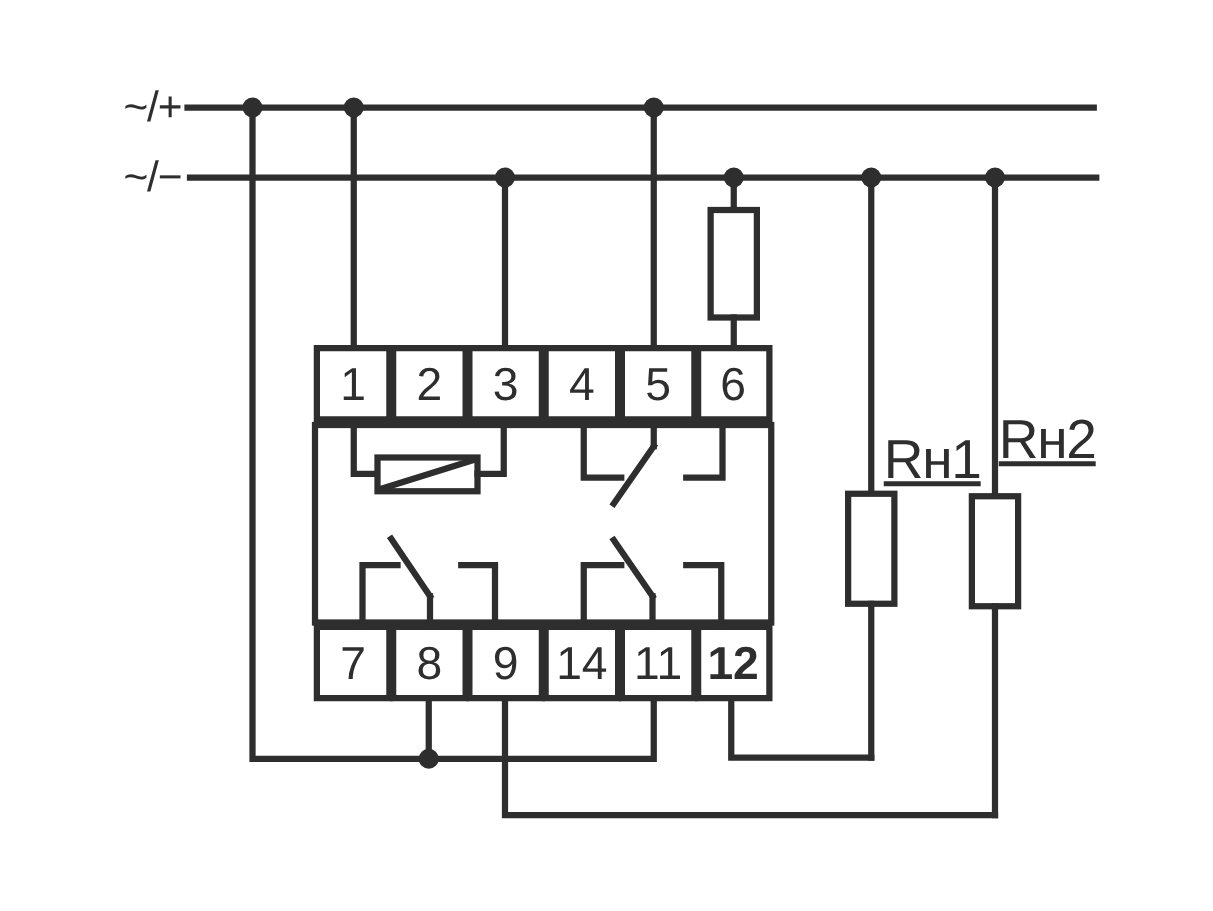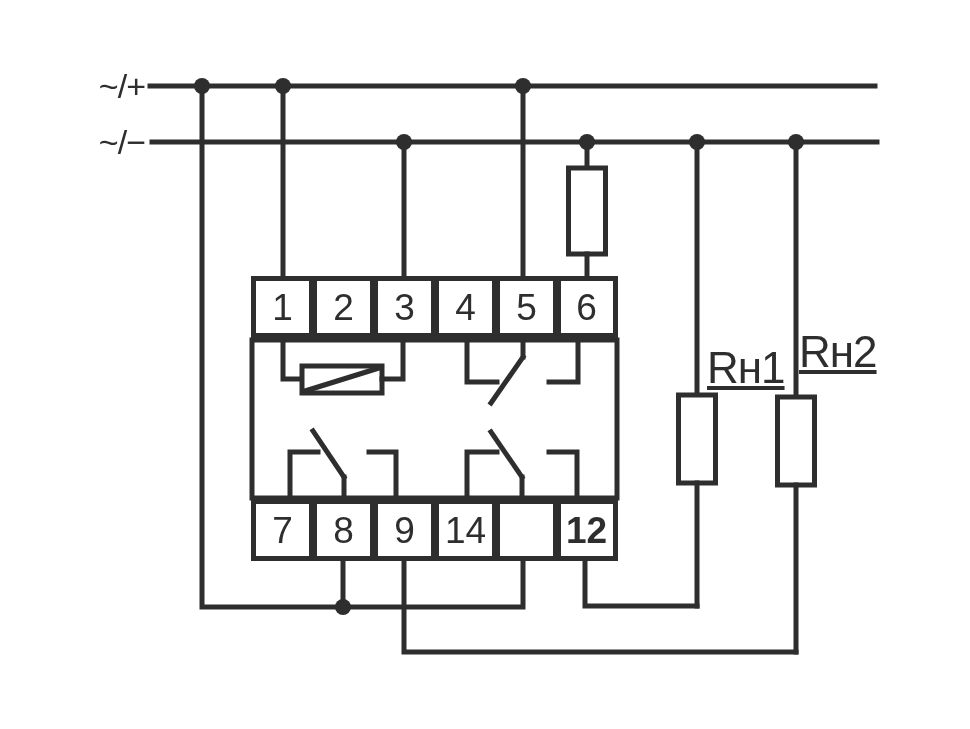--- a/index.html
+++ b/index.html
@@ -165,15 +165,16 @@
   <div class="tnum" style="left:313px; top:277px;">2</div>
   <div class="tnum" style="left:374px; top:277px;">3</div>
   <div class="tnum" style="left:435px; top:277px;">4</div>
   <div class="tnum" style="left:496px; top:277px;">5</div>
   <div class="tnum" style="left:556px; top:277px;">6</div>
 
   <div class="tnum" style="left:252px; top:500px;">7</div>
   <div class="tnum" style="left:313px; top:500px;">8</div>
   <div class="tnum" style="left:374px; top:500px;">9</div>
   <div class="tnum" style="left:435px; top:500px;">14</div>
+  <div class="tnum" style="left:496px; top:500px;">11</div>
   <div class="tnum" style="left:556px; top:500px;font-weight:bold;">12</div>
 
 </div>
 
 </body></html>

